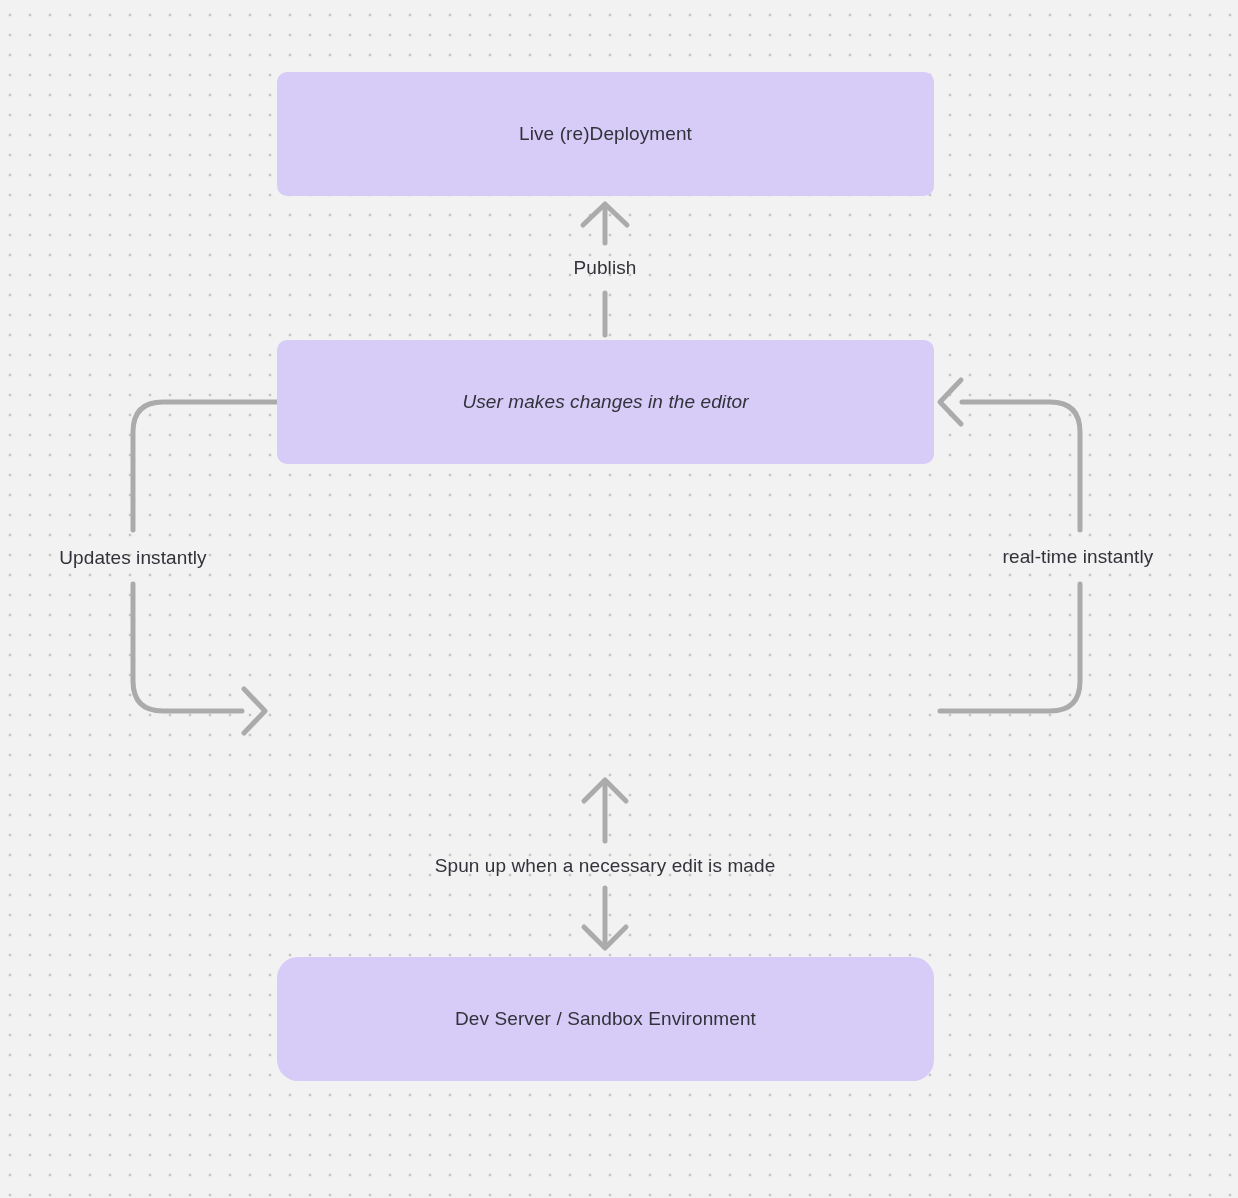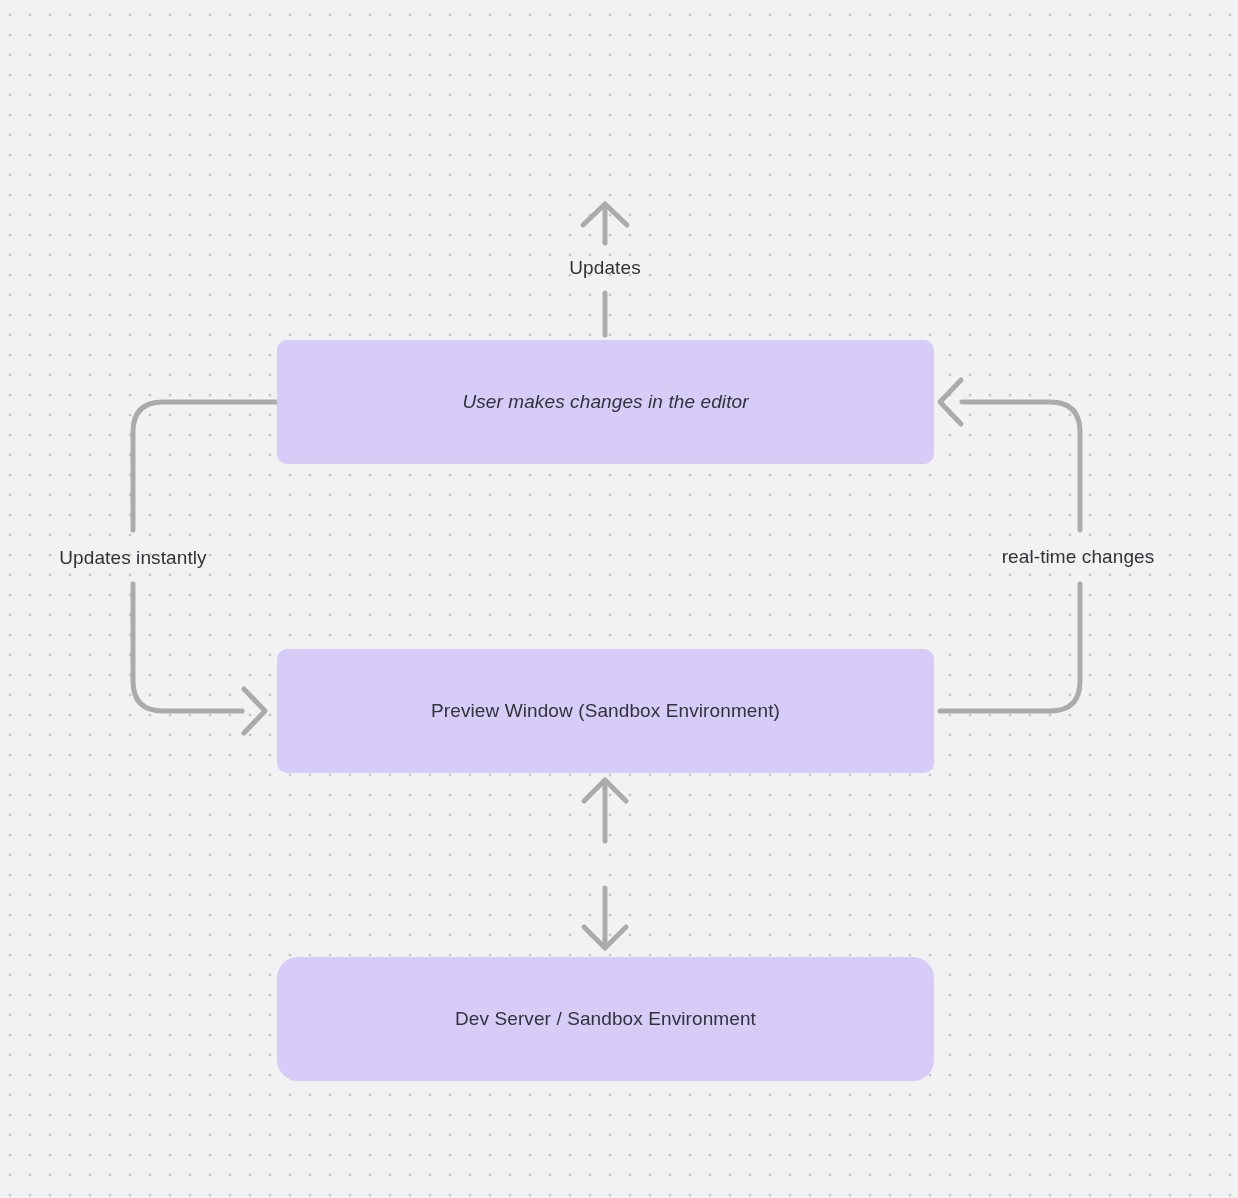--- a/index.html
+++ b/index.html
@@ -91,30 +91,31 @@
       <path d="M961 380 L940 402 L961 424"></path>
     </g>
     <g>
       <path d="M605 783 L605 841"></path>
       <path d="M584 801 L605 780 L626 801"></path>
       <path d="M605 888 L605 946"></path>
       <path d="M584 927 L605 948 L626 927"></path>
     </g>
   </svg>
 
+  <div class="node" id="node-live">
+    <span>Live (re)Deployment</span>
+  </div>
 
   <div class="node" id="node-user">
     <span>User makes changes in the editor</span>
   </div>
 
-  <div class="node" id="node-preview">
-    <span>Preview Window (Sandbox Environment)</span>
-  </div>
 
   <div class="node" id="node-dev">
     <span>Dev Server / Sandbox Environment</span>
   </div>
 
-  <div class="edge-label" id="label-publish">Updates</div>
+  <div class="edge-label" id="label-publish">Publish</div>
   <div class="edge-label" id="label-updates">Updates instantly</div>
-  <div class="edge-label" id="label-feedback">real-time changes</div>
+  <div class="edge-label" id="label-feedback">real-time instantly</div>
+  <div class="edge-label" id="label-spun">Spun up when a necessary edit is made</div>
 
 </div>
 
 </body></html>

